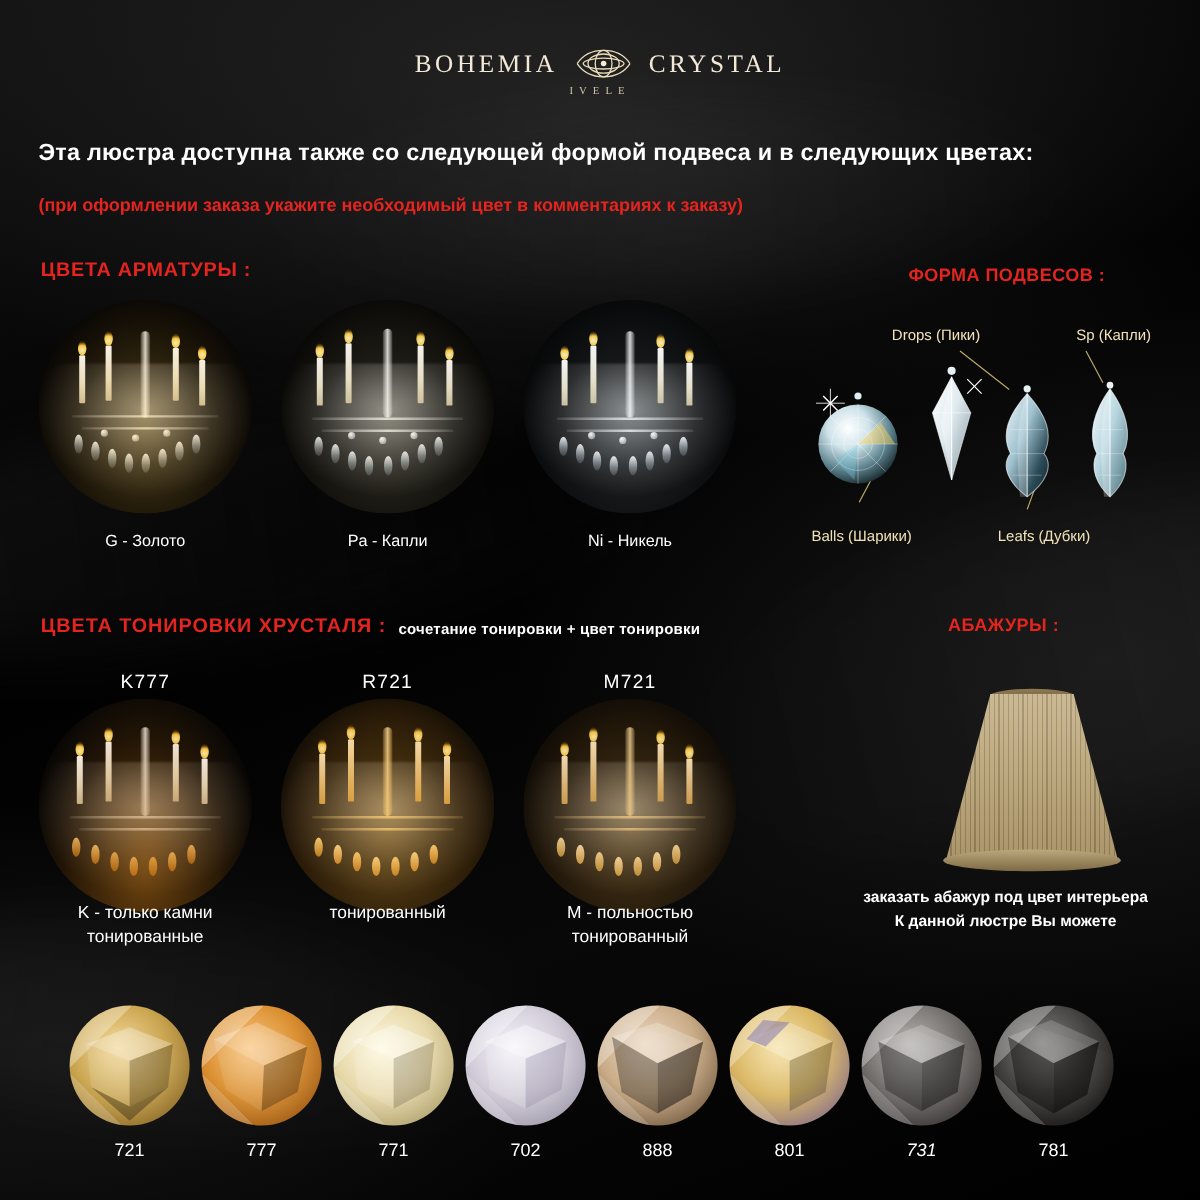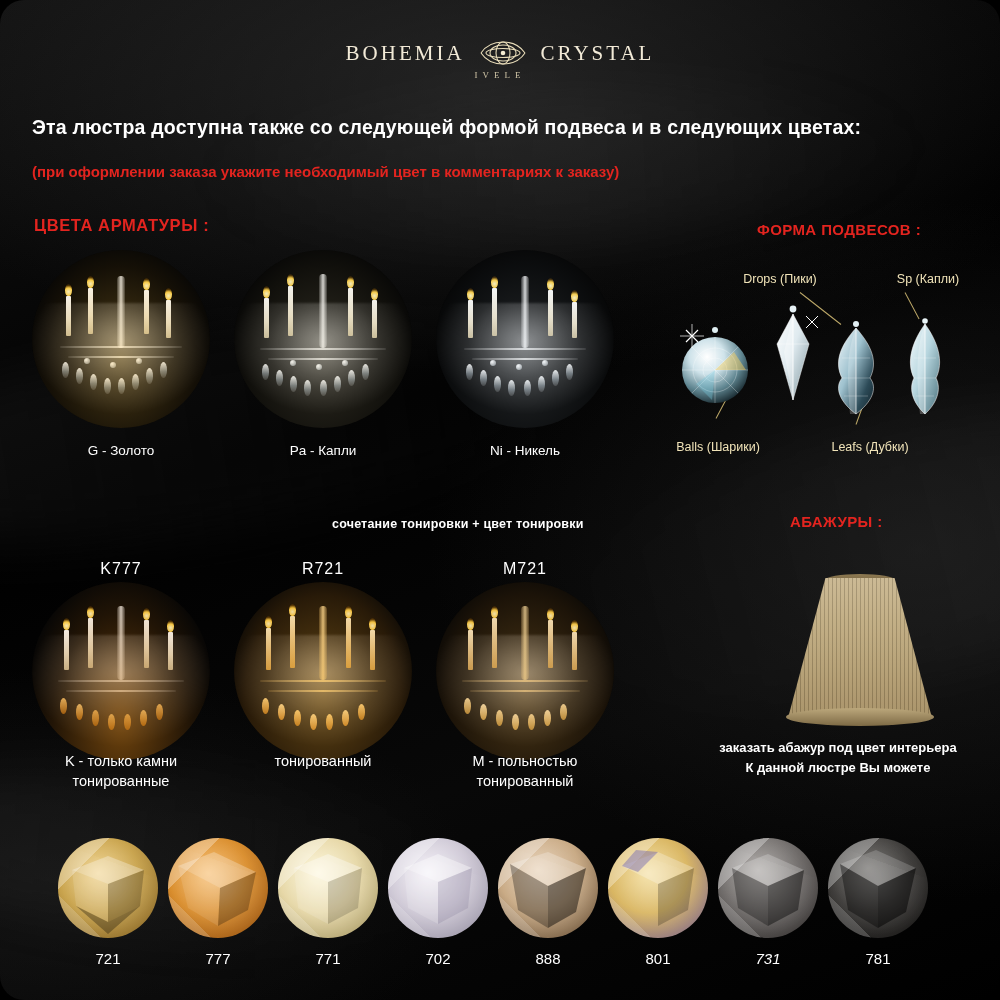--- a/index.html
+++ b/index.html
@@ -12,21 +12,20 @@
   #page {
     position: relative;
     width: 1000px; height: 1000px;
     background:
       radial-gradient(ellipse 900px 420px at 48% 8%, rgba(55,55,55,0.55) 0%, rgba(0,0,0,0) 70%),
       radial-gradient(ellipse 700px 500px at 92% 55%, rgba(40,40,40,0.5) 0%, rgba(0,0,0,0) 70%),
       radial-gradient(ellipse 600px 300px at 5% 88%, rgba(35,35,35,0.45) 0%, rgba(0,0,0,0) 70%),
       linear-gradient(160deg, #111 0%, #000 40%, #080808 70%, #000 100%);
     color: #fff;
     overflow: hidden;
-    border-radius: 24px;
   }
   
   .sheen {
     position: absolute; pointer-events: none; border-radius: 50%;
     filter: blur(26px); opacity: .5;
   }
   .s1 { left: -180px; top: 330px; width: 820px; height: 200px;
         background: linear-gradient(90deg, rgba(120,120,120,.22), rgba(0,0,0,0));
         transform: rotate(-9deg); }
   .s2 { left: 520px; top: 430px; width: 700px; height: 260px;
@@ -227,20 +226,21 @@
       <span class="logo-word">CRYSTAL</span>
     </div>
     <div class="logo-sub">IVELE</div>
   </div>
 
   <div class="title-main">Эта люстра доступна также со следующей формой подвеса и в следующих цветах:</div>
   <div class="title-sub">(при оформлении заказа укажите необходимый цвет в комментариях к заказу)</div>
 
   <div class="sec-label" id="lbl-armature">ЦВЕТА АРМАТУРЫ :</div>
   <div class="sec-label" id="lbl-pendant">ФОРМА ПОДВЕСОВ :</div>
+  <div class="sec-label" id="lbl-tint">ЦВЕТА  ТОНИРОВКИ  ХРУСТАЛЯ :</div>
   <div id="lbl-tint-note" class="sec-label" style="color:#ffffff">сочетание тонировки + цвет тонировки</div>
   <div class="sec-label" id="lbl-shades">АБАЖУРЫ :</div>
 
   <div class="circ" style="left:32px; top:250px; width:178px; height:178px;">
     <div class="chand">
       <div class="glow"></div>
       <div class="shaft" style="left:85px; top:26px; height:72px;"></div>
       <div class="candle" style="left:34px; top:46px; height:40px;"></div>
       <div class="flame" style="left:33px; top:34px;"></div>
       <div class="candle" style="left:56px; top:38px; height:46px;"></div>

